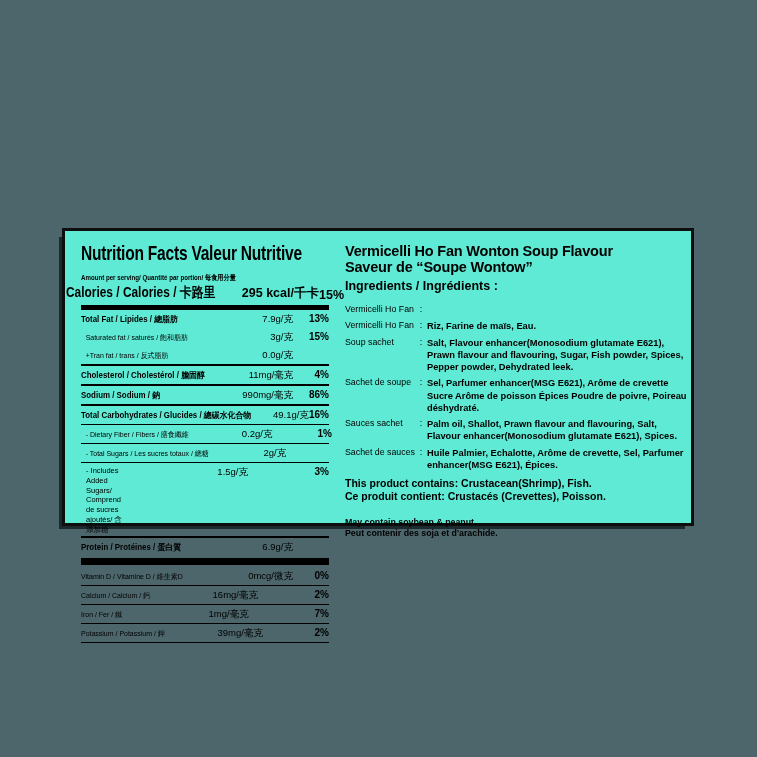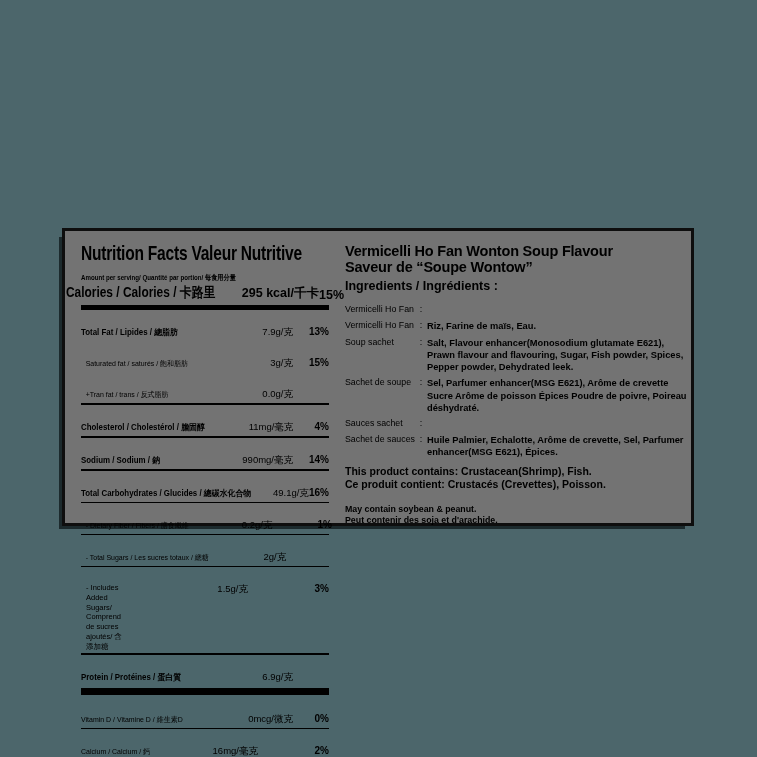--- a/index.html
+++ b/index.html
@@ -4,21 +4,21 @@
 <style>
   html,body{margin:0;padding:0;}
   body{
     width:757px;height:757px;position:relative;overflow:hidden;
     background:#4c666b;
     font-family:"Liberation Sans", sans-serif;
     color:#000;
   }
   .label-card{
     position:absolute;left:62px;top:228px;width:626px;height:292px;
-    background:#737373;border:3px solid #0e0e0e;
+    background:#5eead4;border:3px solid #0e0e0e;
     box-shadow:-6px 6px 0 -3px #1c2a2d;
   }
   
   .nf{position:absolute;left:16px;top:10px;width:248px;}
   .nf-title{
     font-size:21px;font-weight:bold;white-space:nowrap;letter-spacing:-0.3px;
     transform:scaleX(0.74);transform-origin:0 0;
   }
   .serving{
     margin-top:8px;font-size:7.5px;font-weight:bold;white-space:nowrap;
@@ -26,21 +26,21 @@
   }
   .cal-row{display:flex;align-items:flex-end;margin-top:1px;justify-content:center;}
   .cal-label{
     flex:1;font-size:14px;font-weight:bold;white-space:nowrap;
     transform:scaleX(0.85);transform-origin:0 100%;
   }
   .cal-val{width:92px;text-align:left;font-size:12.5px;font-weight:bold;white-space:nowrap;}
   .cal-pct{width:36px;text-align:right;font-size:12.5px;font-weight:bold;}
   .bar{height:5px;background:#000;margin:3px 0 0;}
   .bar2{height:7px;background:#000;margin:2px 0;}
-  .nrow{display:flex;align-items:baseline;padding:16px 0 2px;}
+  .nrow{display:flex;align-items:baseline;padding:3px 0 2px;}
   .rt-thin{border-top:1px solid #000;gap:45px;}
   .rt-med{border-top:2px solid #000;}
   .rb-thin{border-bottom:1px solid #000;}
   .n-label{
     flex:1;font-size:8.5px;font-weight:bold;white-space:nowrap;
     transform:scaleX(0.93);transform-origin:0 50%;
   }
   .sub .n-label{font-weight:normal;font-size:7.5px;padding-left:5px;}
   .vit .n-label{font-weight:normal;font-size:7.5px;}
   .two-line .n-label{white-space:normal;line-height:1.3;transform:none;max-width:120px;}
@@ -92,21 +92,21 @@
       <div class="n-pct"></div>
     </div>
     <div class="nrow rt-med">
       <div class="n-label">Cholesterol / Cholestérol / 膽固醇</div>
       <div class="n-val">11mg/毫克</div>
       <div class="n-pct">4%</div>
     </div>
     <div class="nrow rt-med">
       <div class="n-label">Sodium / Sodium / 鈉</div>
       <div class="n-val">990mg/毫克</div>
-      <div class="n-pct">14%</div>
+      <div class="n-pct">86%</div>
     </div>
     <div class="nrow rt-med">
       <div class="n-label">Total Carbohydrates / Glucides / 總碳水化合物</div>
       <div class="n-val">49.1g/克</div>
       <div class="n-pct">16%</div>
     </div>
     <div class="nrow sub rt-thin">
       <div class="n-label">- Dietary Fiber / Fibers / 膳食纖維</div>
       <div class="n-val">0.2g/克</div>
       <div class="n-pct">1%</div>
@@ -172,20 +172,21 @@
         <div class="e-text">Salt, Flavour enhancer(Monosodium glutamate E621), Prawn flavour and flavouring, Sugar, Fish powder, Spices, Pepper powder, Dehydrated leek.</div>
       </div>
       <div class="entry">
         <div class="e-label">Sachet de soupe</div>
         <div class="e-colon">:</div>
         <div class="e-text">Sel, Parfumer enhancer(MSG E621), Arôme de crevette Sucre Arôme de poisson Épices Poudre de poivre, Poireau déshydraté.</div>
       </div>
       <div class="entry">
         <div class="e-label">Sauces sachet</div>
         <div class="e-colon">:</div>
+        <div class="e-text">Palm oil, Shallot, Prawn flavour and flavouring, Salt, Flavour enhancer(Monosodium glutamate E621), Spices.</div>
       </div>
       <div class="entry">
         <div class="e-label">Sachet de sauces</div>
         <div class="e-colon">:</div>
         <div class="e-text">Huile Palmier, Echalotte, Arôme de crevette, Sel, Parfumer enhancer(MSG E621), Épices.</div>
       </div>
     </div>
 
     <div class="contains">
       <div>This product contains: Crustacean(Shrimp), Fish.</div>

